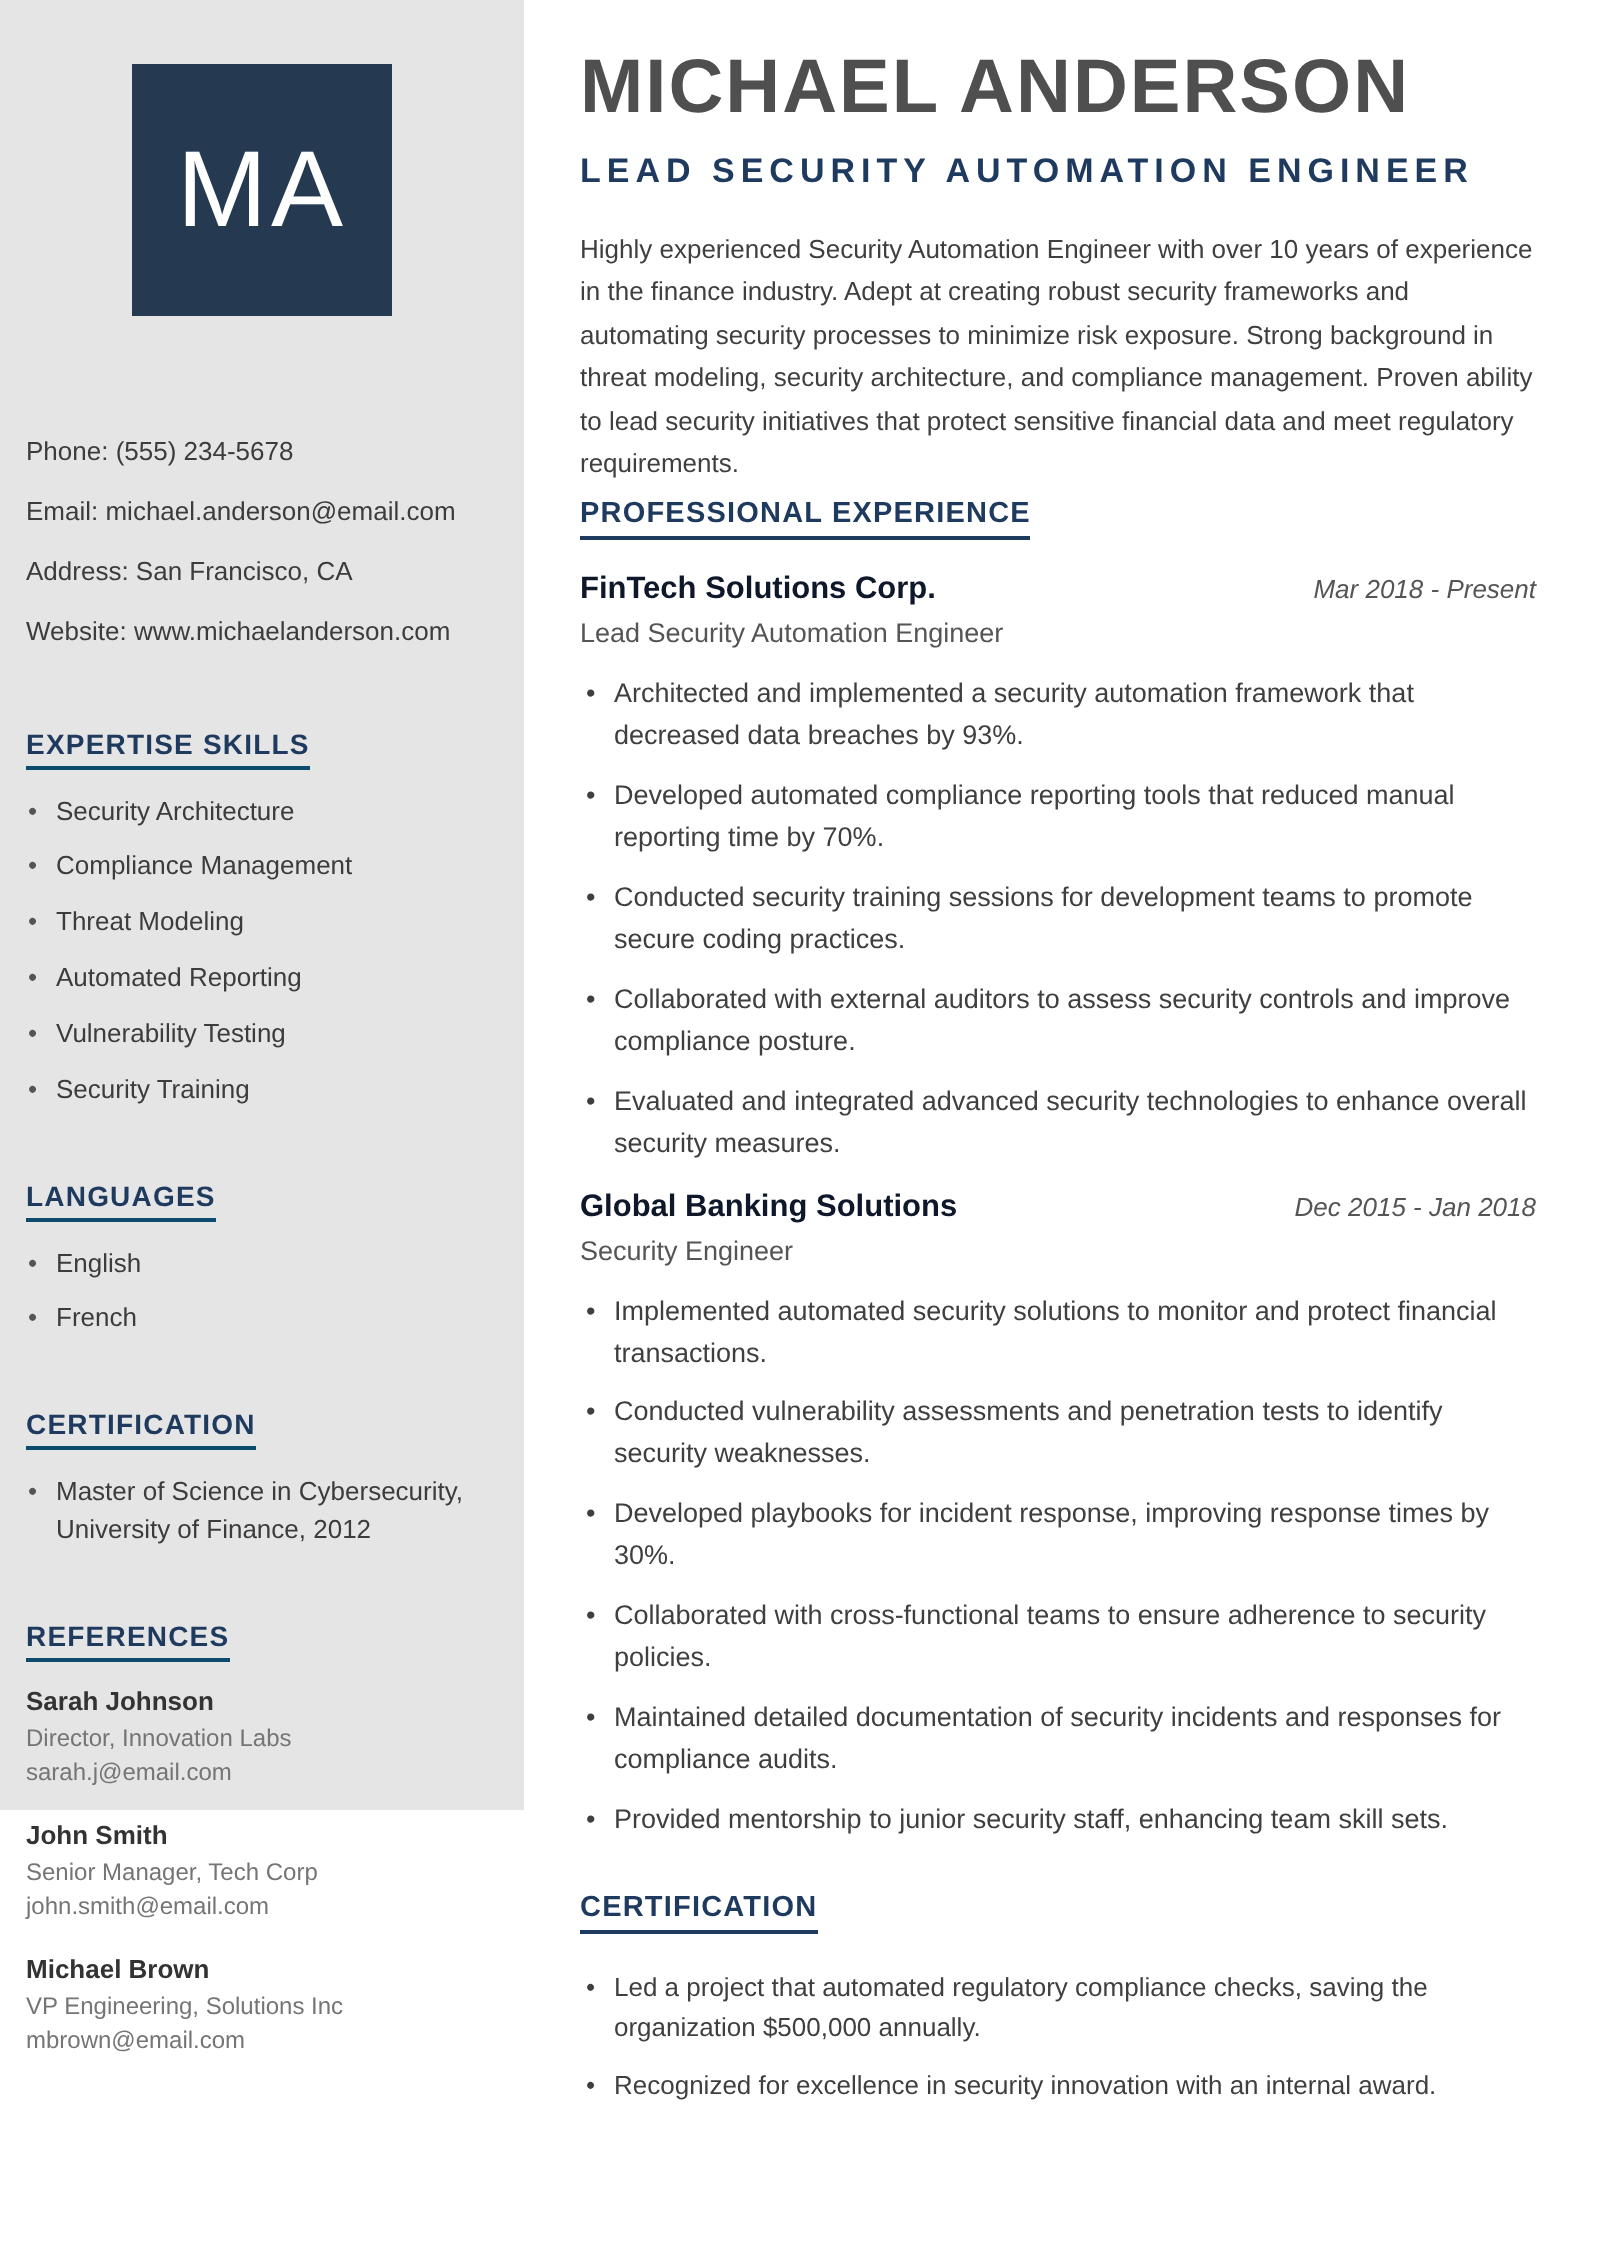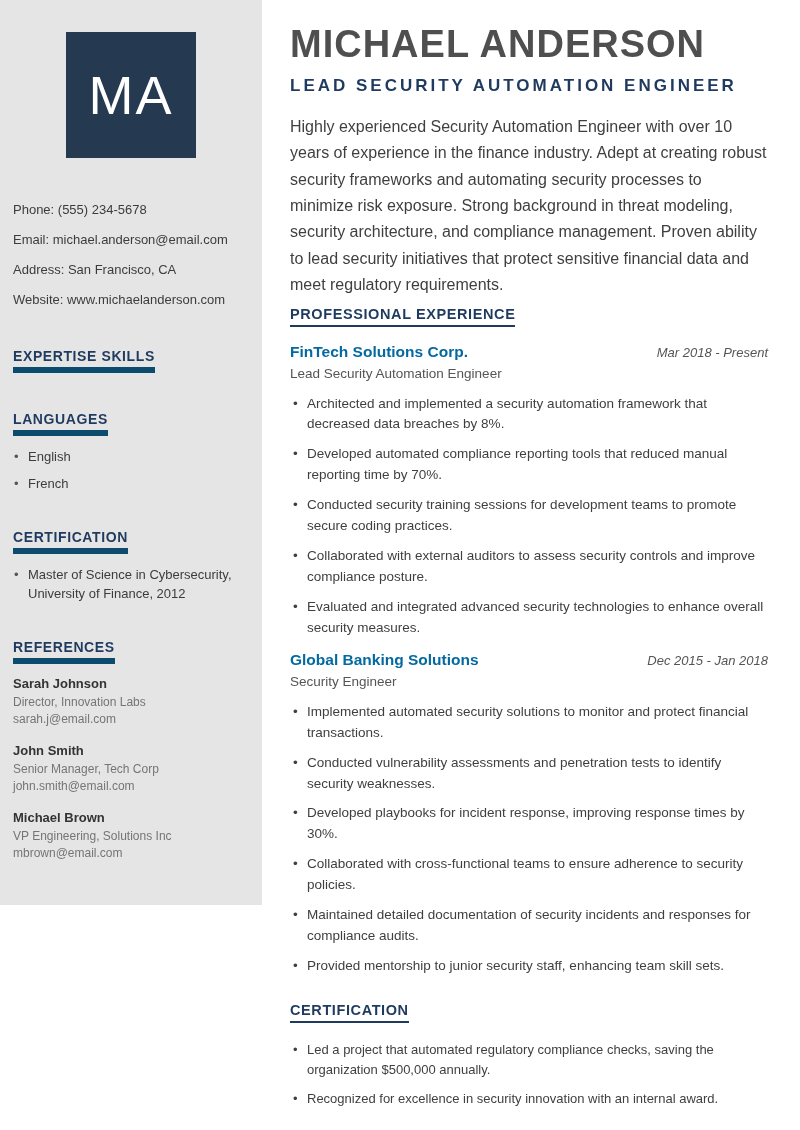--- a/index.html
+++ b/index.html
@@ -33,36 +33,36 @@
     display: flex;
     align-items: center;
     justify-content: center;
   }
   .monogram span {
     color: #ffffff;
     font-size: 54px;
     font-weight: 400;
     letter-spacing: 2px;
   }
-  .contact { margin-top: 44px; }
+  .contact { margin-top: 60px; }
   .contact-line {
     font-size: 13px;
     color: #3c3c3c;
     margin-bottom: 13px;
     line-height: 1.3;
   }
   .side-heading {
     display: inline-block;
     margin-top: 26px;
     margin-bottom: 12px;
     font-size: 14px;
     font-weight: bold;
     color: #1f3a5f;
     letter-spacing: 0.6px;
-    border-bottom: 6px solid #0c4a6e;
+    border-bottom: 2px solid #0c4a6e;
     padding-bottom: 3px;
   }
   .side-list { list-style: none; }
   .side-list li {
     position: relative;
     padding-left: 15px;
     font-size: 13px;
     color: #3c3c3c;
     line-height: 1.45;
     margin-bottom: 9px;
@@ -102,21 +102,21 @@
   }
   .job-title {
     font-size: 17px;
     font-weight: 600;
     color: #1f3a5f;
     letter-spacing: 3px;
     margin-top: 10px;
   }
   .summary {
     margin-top: 18px;
-    font-size: 16px;
+    font-size: 13px;
     color: #3f3f3f;
     line-height: 1.65;
   }
   .main-heading {
     display: inline-block;
     margin-top: 7px;
     margin-bottom: 4px;
     font-size: 14.5px;
     font-weight: bold;
     color: #1f3a5f;
@@ -126,21 +126,21 @@
   }
   .job { margin-top: 12px; }
   .job-head {
     display: flex;
     justify-content: space-between;
     align-items: baseline;
   }
   .company {
     font-size: 15.5px;
     font-weight: bold;
-    color: #0369a1;
+    color: #0f172a;
   }
   .dates {
     font-size: 13px;
     font-style: italic;
     color: #555555;
   }
   .role {
     font-size: 13.5px;
     color: #555555;
     margin-top: 5px;
@@ -176,20 +176,28 @@
 
     <div class="contact">
       <div class="contact-line">Phone: (555) 234-5678</div>
       <div class="contact-line">Email: michael.anderson@email.com</div>
       <div class="contact-line">Address: San Francisco, CA</div>
       <div class="contact-line">Website: www.michaelanderson.com</div>
     </div>
 
     <div>
       <div class="side-heading">EXPERTISE SKILLS</div>
+      <ul class="side-list">
+        <li>Security Architecture</li>
+        <li>Compliance Management</li>
+        <li>Threat Modeling</li>
+        <li>Automated Reporting</li>
+        <li>Vulnerability Testing</li>
+        <li>Security Training</li>
+      </ul>
     </div>
 
     <div>
       <div class="side-heading">LANGUAGES</div>
       <ul class="side-list">
         <li>English</li>
         <li>French</li>
       </ul>
     </div>
 
@@ -231,21 +239,21 @@
     <div>
       <div class="main-heading">PROFESSIONAL EXPERIENCE</div>
 
       <article class="job">
         <div class="job-head">
           <span class="company">FinTech Solutions Corp.</span>
           <span class="dates">Mar 2018 - Present</span>
         </div>
         <div class="role">Lead Security Automation Engineer</div>
         <ul class="bullets">
-          <li>Architected and implemented a security automation framework that decreased data breaches by 8%.</li>
+          <li>Architected and implemented a security automation framework that decreased data breaches by 93%.</li>
           <li>Developed automated compliance reporting tools that reduced manual reporting time by 70%.</li>
           <li>Conducted security training sessions for development teams to promote secure coding practices.</li>
           <li>Collaborated with external auditors to assess security controls and improve compliance posture.</li>
           <li>Evaluated and integrated advanced security technologies to enhance overall security measures.</li>
         </ul>
       </article>
 
       <article class="job">
         <div class="job-head">
           <span class="company">Global Banking Solutions</span>

